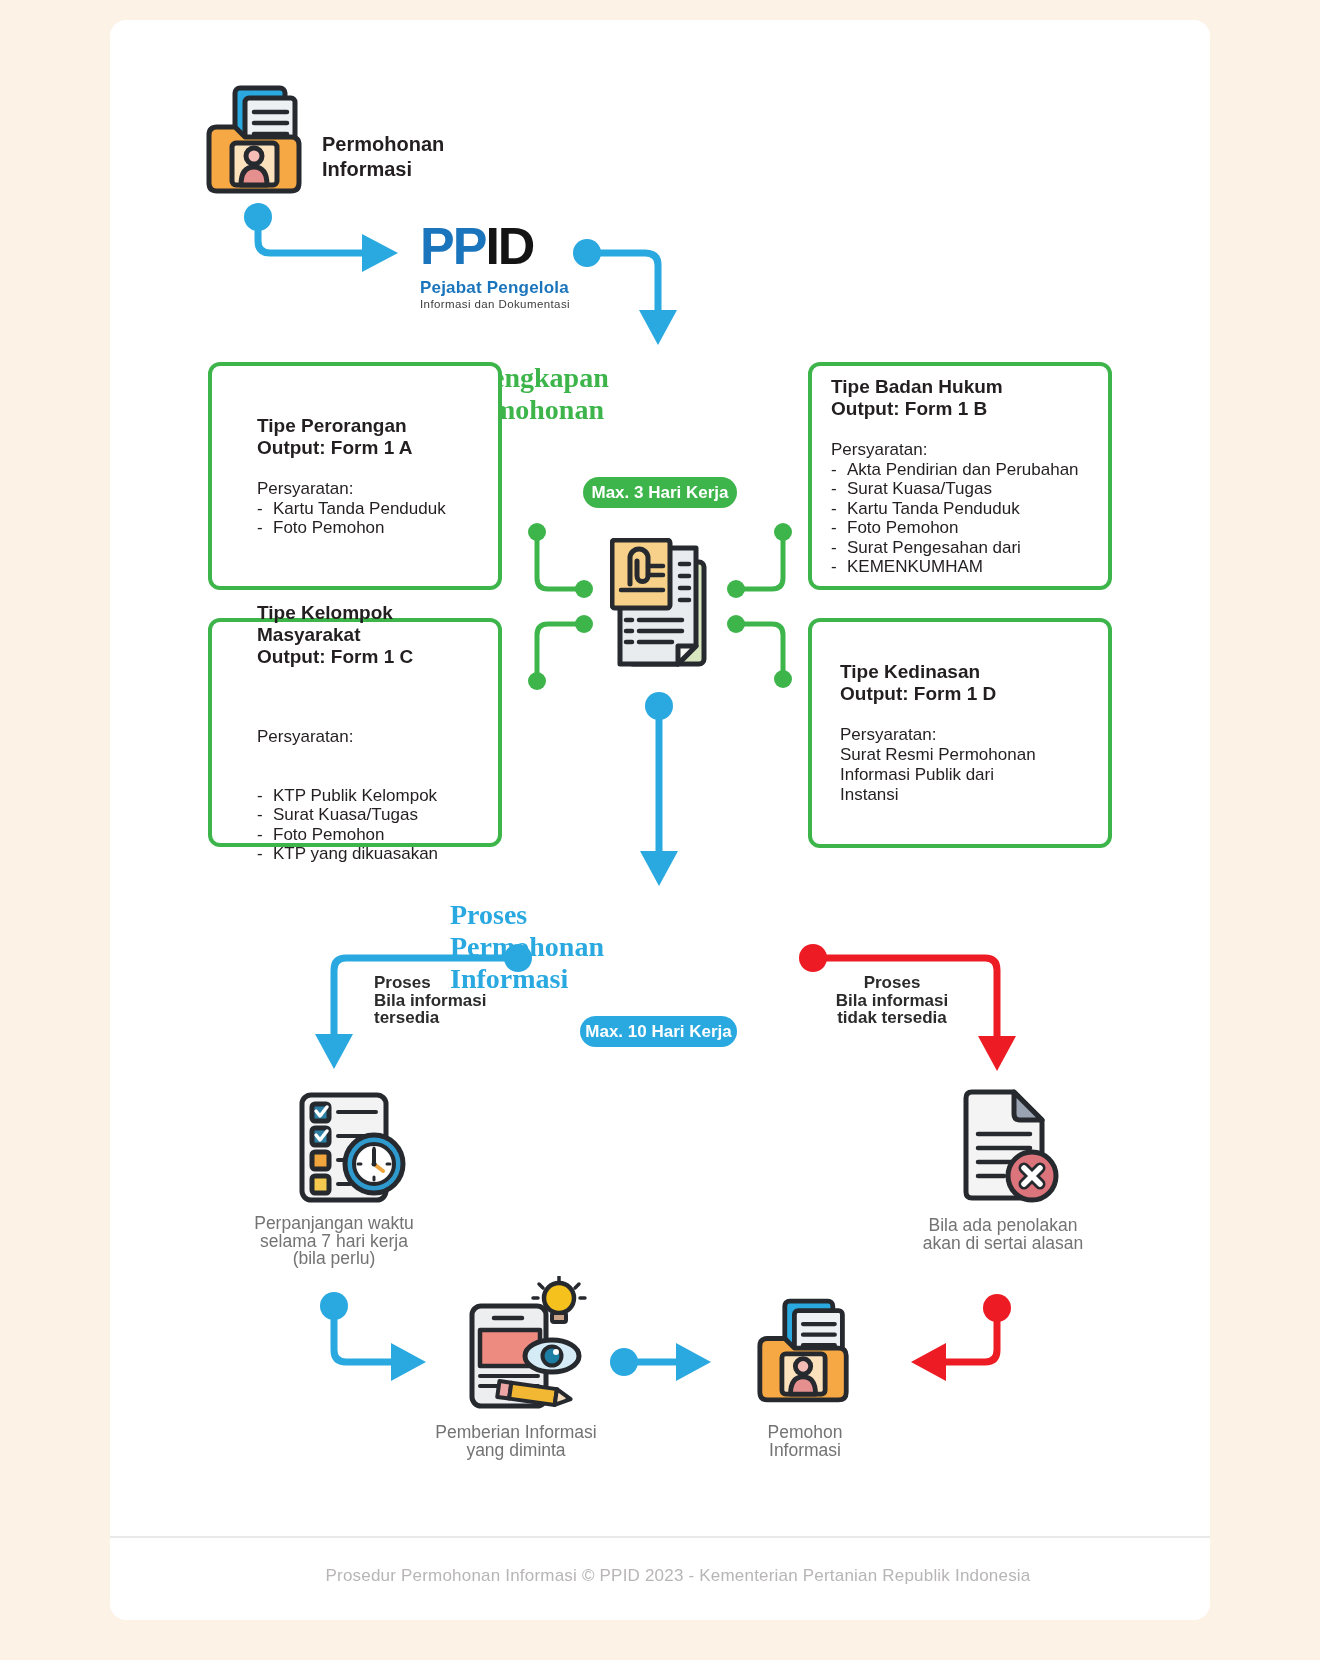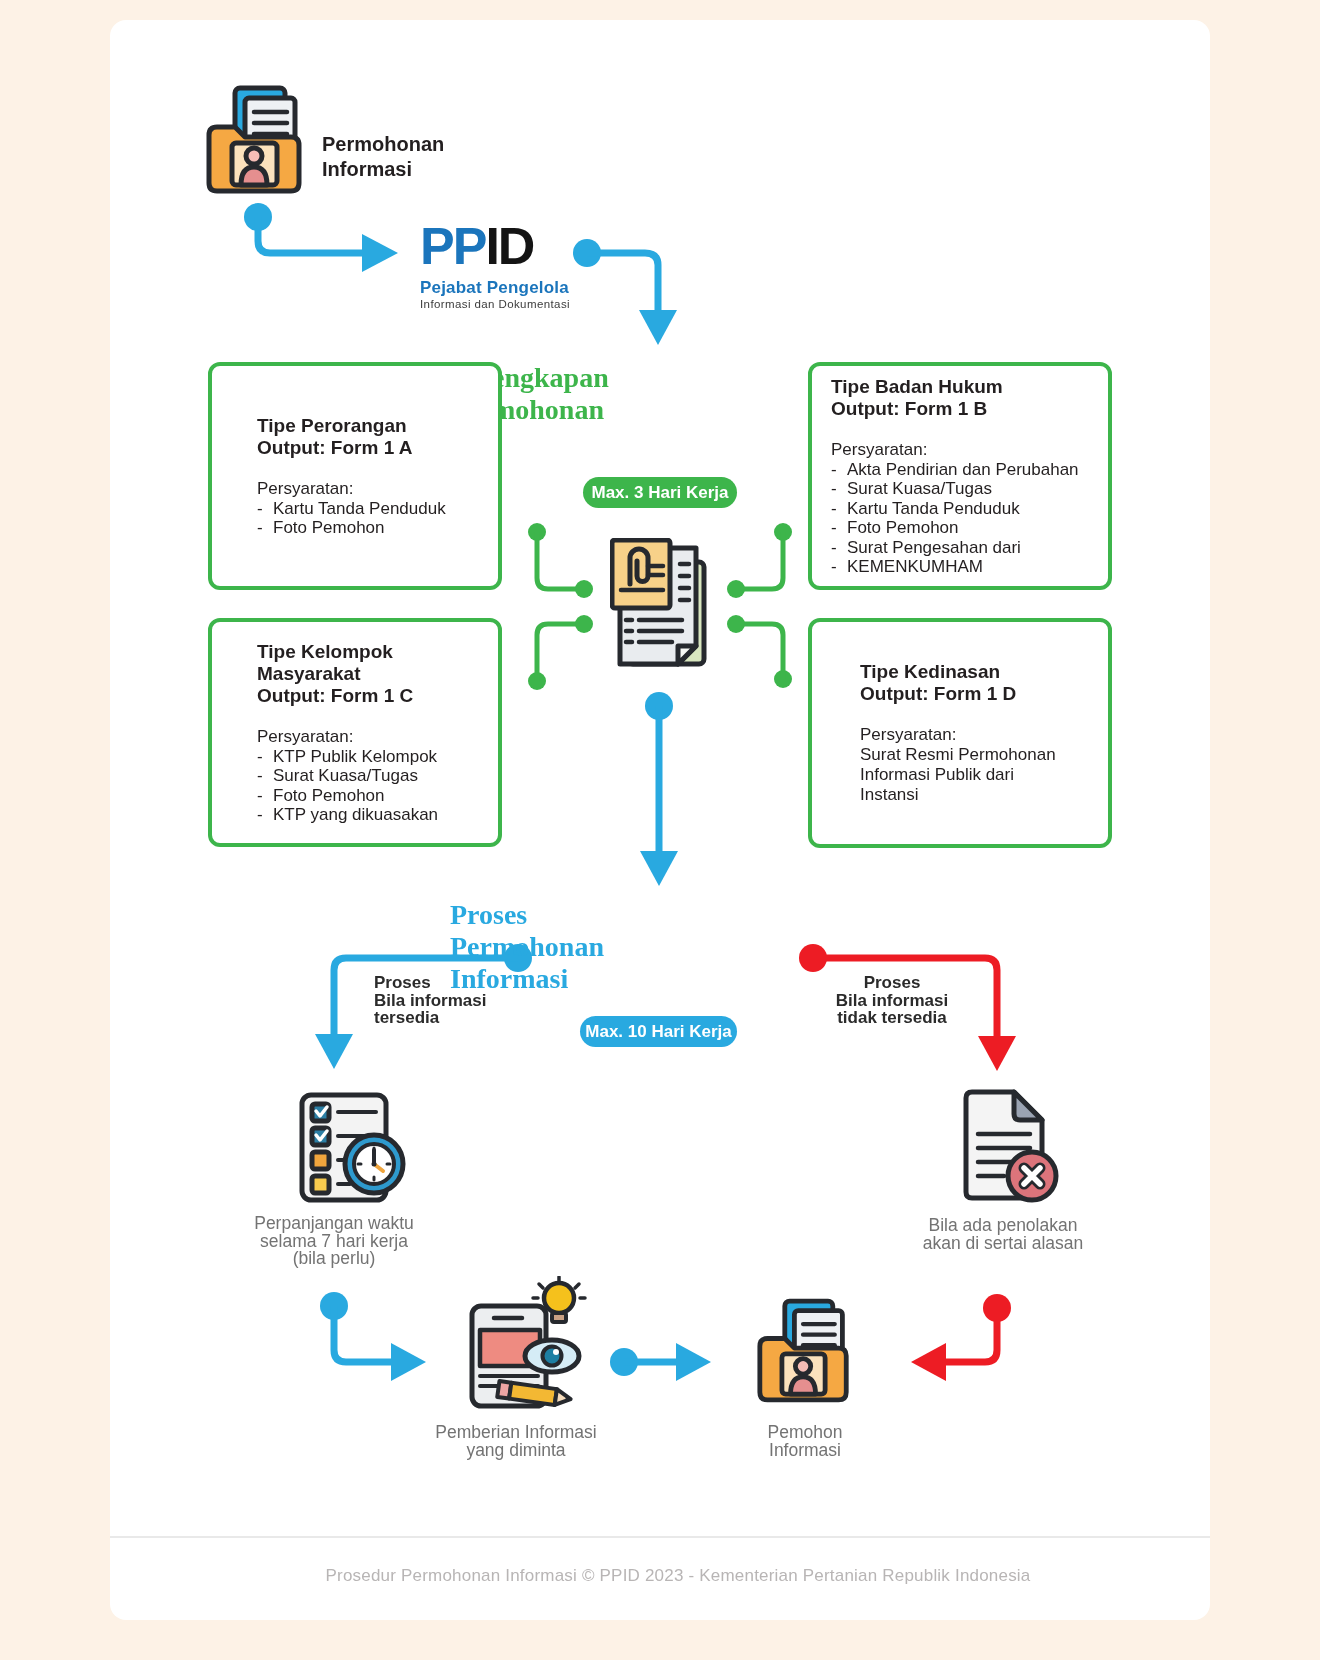--- a/index.html
+++ b/index.html
@@ -44,22 +44,22 @@
     display:flex; flex-direction:column; justify-content:center;
   }
   .req-box .title { font-size:19px; font-weight:700; line-height:22px; }
   .req-box .section { margin-top:20px; font-size:17px; line-height:20px; }
   .req-box ul { list-style:none; }
   .req-box li { font-size:17px; line-height:19.5px; display:flex; }
   .req-box li .dash { width:16px; flex:0 0 16px; }
   .req-box .plain { font-size:17px; line-height:20px; }
   #box-perorangan { left:208px; top:362px; width:294px; height:228px; padding-left:45px; }
   #box-badan-hukum { left:808px; top:362px; width:304px; height:228px; padding-left:19px; }
-  #box-kelompok { left:208px; top:618px; width:294px; height:229px; padding-left:45px; }
-  #box-kedinasan { left:808px; top:618px; width:304px; height:230px; padding-left:48px; }
+  #box-kelompok { left:208px; top:618px; width:294px; height:229px; padding-left:45px;gap:39px; }
+  #box-kedinasan { left:808px; top:618px; width:304px; height:230px; padding-left:28px; }
 
   .branch-label { font-size:17px; font-weight:600; line-height:17.5px; color:#2b2b2b; }
   .branch-available { left:374px; top:974px; text-align:left; }
   .branch-unavailable { left:792px; top:974px; width:200px; text-align:center; }
 
   .caption { font-size:17.5px; font-weight:400; line-height:17.5px; text-align:center; color:#737373; }
   .cap-extension { left:234px; top:1215px; width:200px; }
   .cap-rejection { left:893px; top:1217px; width:220px; }
   .cap-delivery  { left:416px; top:1424px; width:200px; }
   .cap-requester { left:705px; top:1424px; width:200px; }

